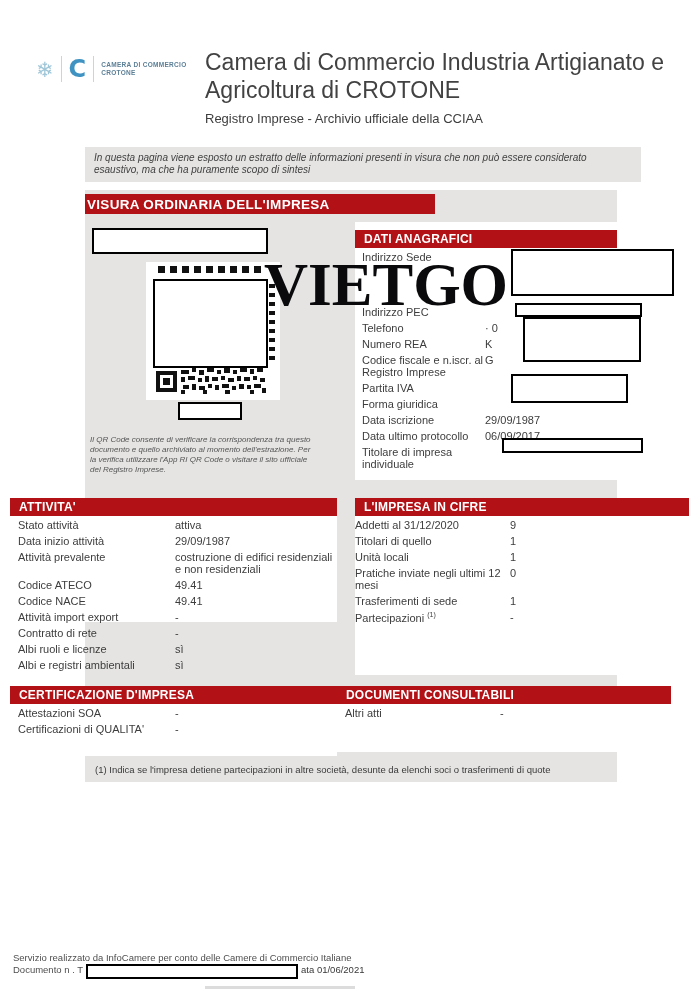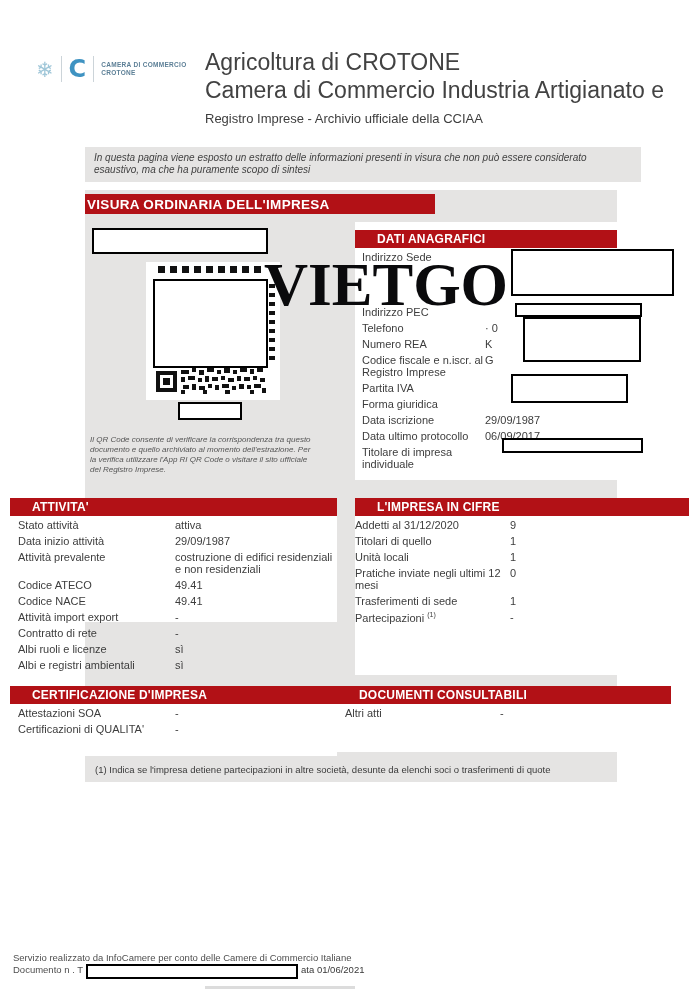--- a/index.html
+++ b/index.html
@@ -19,21 +19,21 @@
   .disclaimer{position:absolute;left:85px;top:147px;width:556px;height:35px;background:#e5e4e3;
               box-sizing:border-box;padding:5px 9px;font-size:10px;line-height:12px;font-style:italic;color:#414141;z-index:1;}
   .gray-panel{position:absolute;left:85px;top:190px;width:532px;height:592px;background:#e5e4e3;z-index:0;}
 
   .banner{background:#b21116;color:#fff;font-weight:bold;box-sizing:border-box;}
   .banner-main{position:absolute;left:85px;top:194px;width:350px;height:20px;line-height:22px;
                font-size:13.5px;padding-left:2px;letter-spacing:.3px;z-index:1;}
 
   
   .section{position:absolute;background:#fff;box-sizing:border-box;z-index:1;}
-  .section-banner{height:18px;line-height:18px;font-size:12px;padding-left:22px;letter-spacing:.2px;}
+  .section-banner{height:18px;line-height:18px;font-size:12px;padding-left:9px;letter-spacing:.2px;}
   .rows{padding:3px 0 0 7px;font-size:11px;line-height:12px;}
   .row{display:flex;margin-bottom:4px;}
   .lbl{flex:none;}
   .val{flex:1;}
   sup.fnref{font-size:7px;line-height:7px;}
 
   #sec-dati{left:355px;top:222px;width:334px;height:258px;}
   #sec-dati .section-banner{margin-top:8px;width:262px;}
   #sec-dati .lbl{width:123px;}
   .mb-sede{margin-bottom:43px;}
@@ -96,22 +96,22 @@
     <span class="snowflake">❄</span>
     <span class="logo-sep"></span>
     <span class="c-logo">C</span>
     <span class="logo-sep"></span>
     <span class="org-small">
       <span>CAMERA DI COMMERCIO</span><br>
       <span>CROTONE</span>
     </span>
   </div>
   <div class="title">
+    <div>Camera di Commercio Industria Artigianato e</div>
     <div>Agricoltura di CROTONE</div>
-    <div>Camera di Commercio Industria Artigianato e</div>
   </div>
   <div class="subtitle">Registro Imprese - Archivio ufficiale della CCIAA</div>
 
   <div class="disclaimer">In questa pagina viene esposto un estratto delle informazioni presenti in visura che non può essere considerato esaustivo, ma che ha puramente scopo di sintesi</div>
   <div class="gray-panel"></div>
 
   <div class="banner banner-main">VISURA ORDINARIA DELL'IMPRESA</div>
 
   <div class="redact r-boxa"></div>
   <div class="qr-panel"></div>

